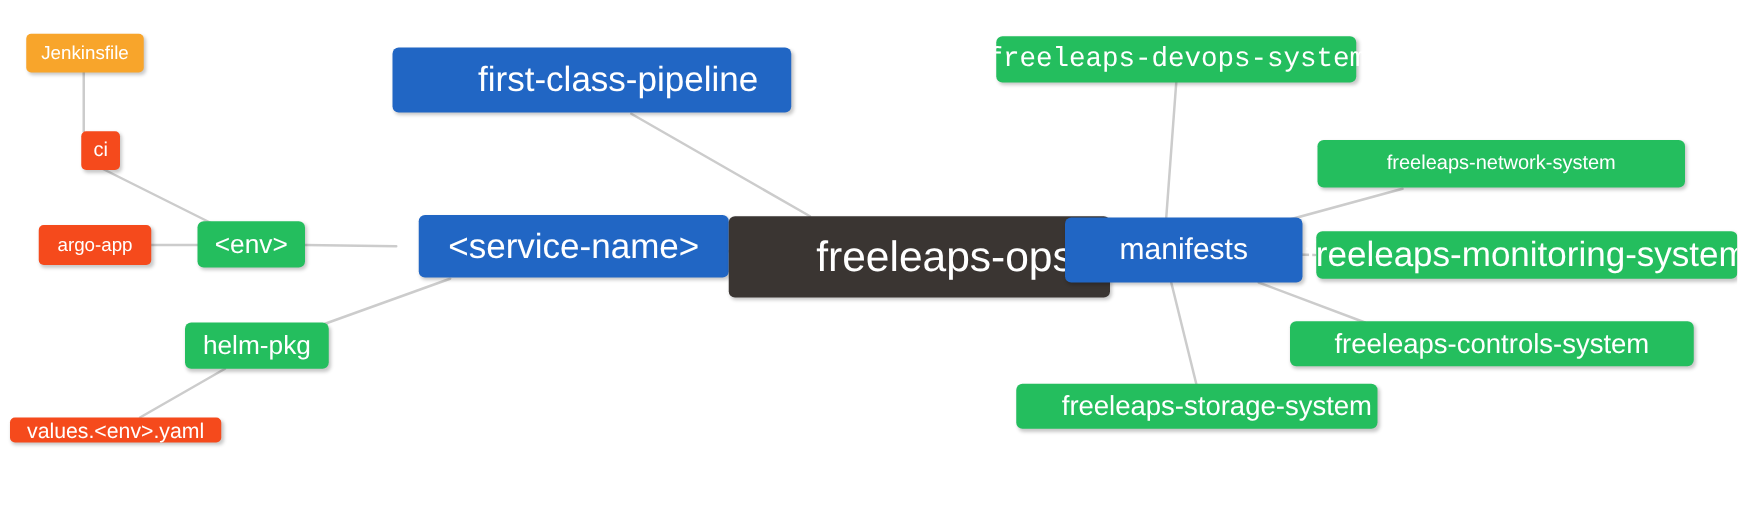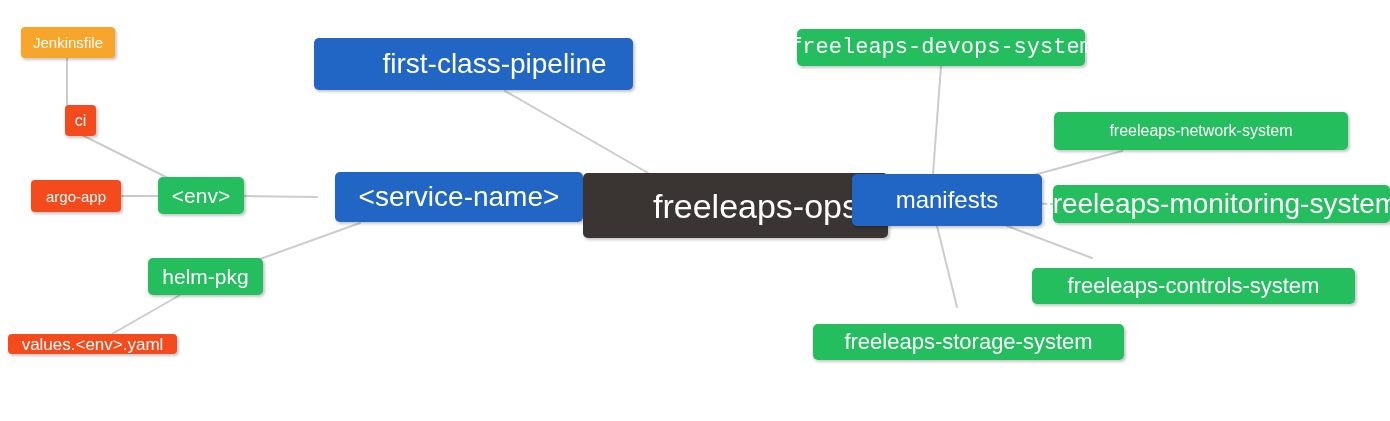--- a/index.html
+++ b/index.html
@@ -34,21 +34,21 @@
   #n-helm-pkg         { left: 148px;  top: 258px; width: 115px; height: 37px; font-size: 21px; }
   #n-values-env-yaml  { left: 8px;    top: 334px; width: 169px; height: 20px; font-size: 17px; border-radius: 4px; }
   #n-first-class-pipeline { left: 314px; top: 38px;  width: 277px; height: 52px; font-size: 28px; }
   #n-service-name     { left: 317px;  top: 172px; width: 248px; height: 50px; font-size: 28px; margin-left: 18px; }
   #n-freeleaps-ops    { left: 583px;  top: 173px; width: 264px; height: 65px; font-size: 34px; }
   #n-manifests        { left: 852px;  top: 174px; width: 190px; height: 52px; font-size: 24px; }
   #n-devops-system    { left: 797px;  top: 29px;  width: 288px; height: 37px; font-size: 22px; font-family: Liberation Mono, monospace; }
   #n-network-system   { left: 1054px; top: 112px; width: 294px; height: 38px; font-size: 16px; }
   #n-monitoring-system{ left: 1053px; top: 185px; width: 337px; height: 38px; font-size: 28px; }
   #n-controls-system  { left: 1032px; top: 257px; width: 323px; height: 36px; font-size: 22px; }
-  #n-storage-system   { left: 813px;  top: 324px; width: 311px; height: 36px; font-size: 22px; }
+  #n-storage-system   { left: 813px;  top: 307px; width: 257px; height: 36px; font-size: 22px; padding-left: 32px; }
 </style>
 </head>
 <body>
 
 <div class="canvas">
 
   <svg class="edges-svg" width="1390" height="421" viewBox="0 0 1390 421" stroke="#cccccc">
     <line class="edge" x1="67" y1="58" x2="67" y2="105"></line>
     <line class="edge" x1="80" y1="134" x2="170" y2="179"></line>
     <line class="edge" x1="121" y1="196" x2="158" y2="196"></line>
@@ -71,16 +71,16 @@
   <div class="node" id="n-helm-pkg" style="background: rgb(36, 190, 94);">helm-pkg</div>
   <div class="node" id="n-env" style="background: rgb(36, 190, 94);">&lt;env&gt;</div>
   <div class="node" id="n-values-env-yaml" style="background: rgb(245, 74, 28);">values.&lt;env&gt;.yaml</div>
   <div class="node" id="n-first-class-pipeline" style="background: rgb(33, 102, 196); padding-left: 42px;">first-class-pipeline</div>
   <div class="node" id="n-service-name" style="background: rgb(33, 102, 196);">&lt;service-name&gt;</div>
   <div class="node" id="n-freeleaps-ops" style="background: rgb(58, 53, 50); padding-left: 41px;">freeleaps-ops</div>
   <div class="node" id="n-manifests" style="background: rgb(33, 102, 196);">manifests</div>
   <div class="node" id="n-devops-system" style="background: rgb(36, 190, 94);">freeleaps-devops-system</div>
   <div class="node" id="n-network-system" style="background: rgb(36, 190, 94);">freeleaps-network-system</div>
   <div class="node" id="n-monitoring-system" style="background: rgb(36, 190, 94);">freeleaps-monitoring-system</div>
-  <div class="node" id="n-controls-system" style="background: rgb(36, 190, 94); margin-top: 11px;">freeleaps-controls-system</div>
+  <div class="node" id="n-controls-system" style="background: rgb(36, 190, 94);">freeleaps-controls-system</div>
   <div class="node" id="n-storage-system" style="background: rgb(36, 190, 94);">freeleaps-storage-system</div>
 
 </div>
 
 </body></html>

